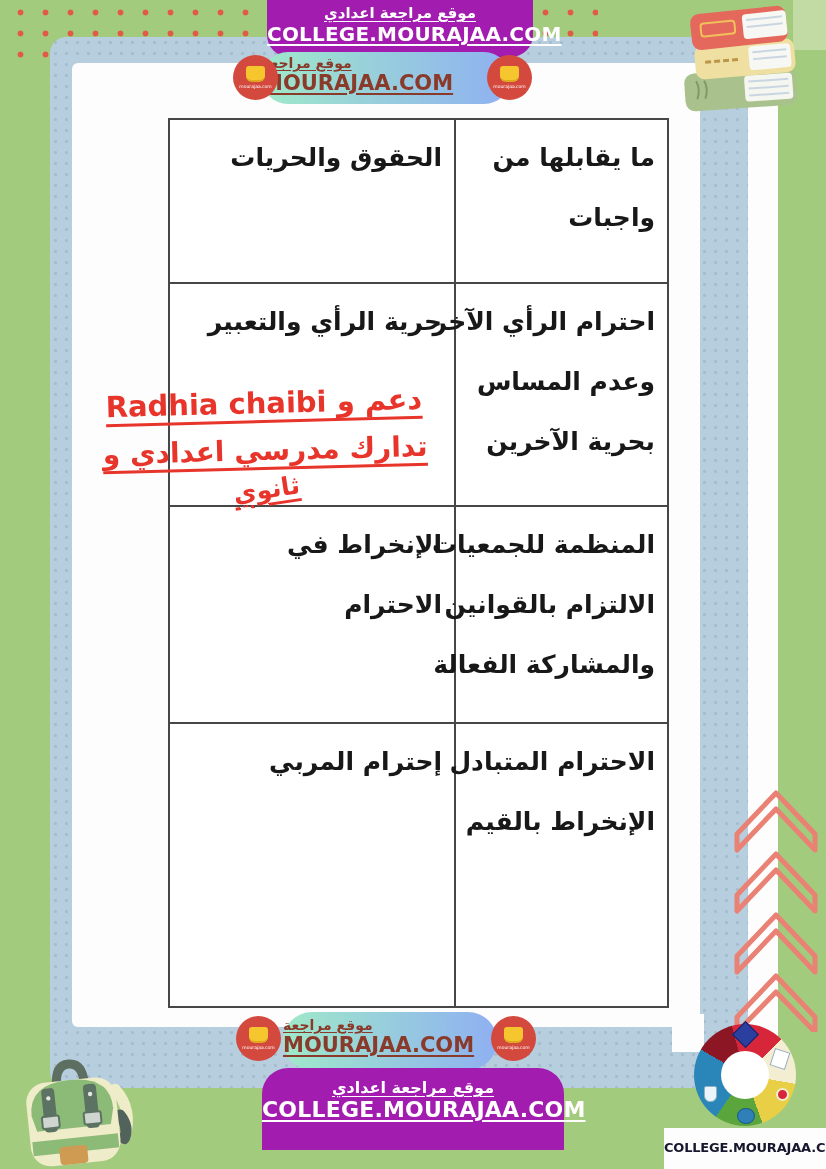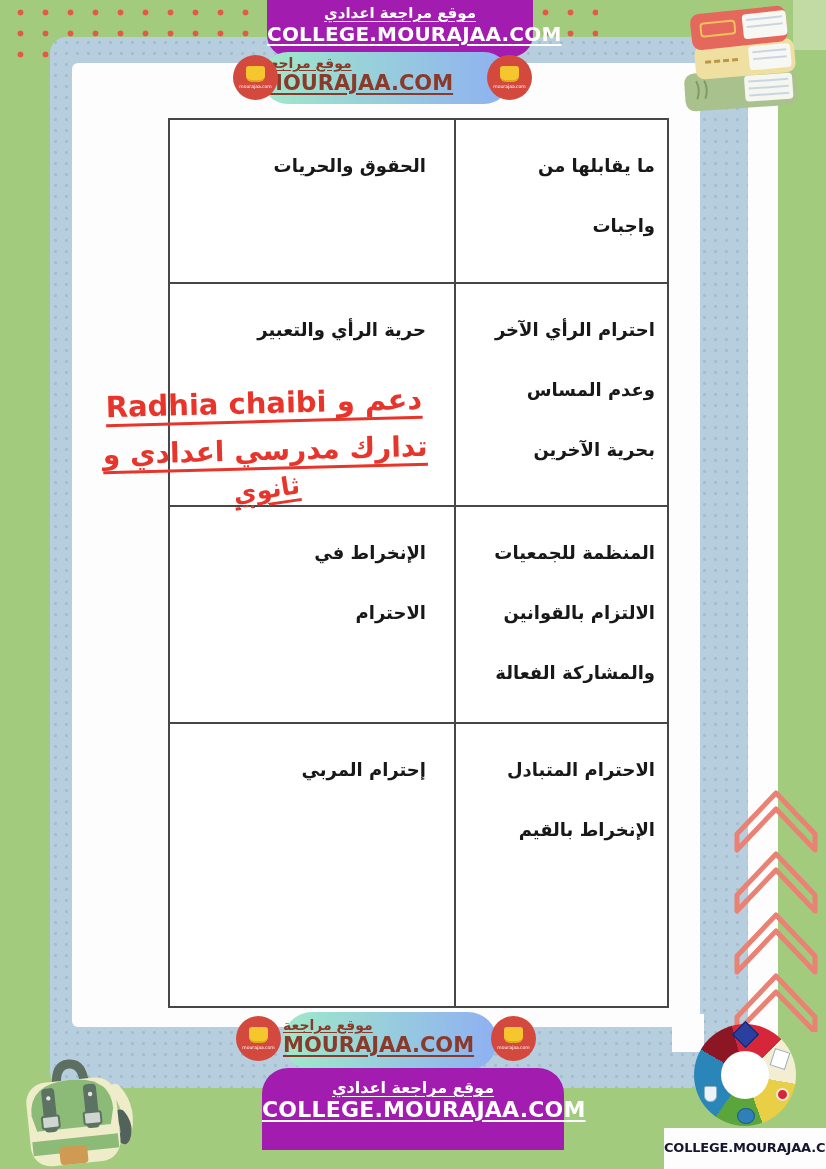--- a/index.html
+++ b/index.html
@@ -21,22 +21,22 @@
     background-color:#b6cedd;
     background-image:radial-gradient(rgba(70,100,125,.16) 1.2px,transparent 1.9px);
     background-size:11px 11px;}
   .stripe{position:absolute;left:748px;top:37px;width:30px;height:1051px;background:#fdfdfd;}
   .paper{position:absolute;left:72px;top:63px;width:628px;height:964px;background:#fcfdfc;border-radius:6px;}
 
   
   .wtable{position:absolute;left:168px;top:118px;width:497px;border:2px solid #474747;background:#fff;}
   .wrow{display:flex;}
   .wrow + .wrow{border-top:2px solid #474747;}
-  .cell{box-sizing:border-box;padding:16px 12px 0;font-weight:bold;font-size:18px;color:#181818;text-align:right;}
-  .cell-duty{width:213px;border-inline-end:2px solid #474747;margin-left:16px;}
+  .cell{box-sizing:border-box;padding:8px 12px 0;font-weight:bold;font-size:25px;color:#181818;text-align:right;}
+  .cell-duty{width:213px;border-inline-end:2px solid #474747;}
   .cell-right{width:246px;}
   .tline{line-height:60px;white-space:nowrap;}
   .h-r1{height:162px}.h-r2{height:221px}.h-r3{height:215px}.h-r4{height:282px}
 
   
   .watermark{position:absolute;left:92px;top:386px;width:346px;text-align:center;color:#e8352b;
     transform:rotate(-1.5deg);font-weight:bold;}
   .wm1{font-size:29px;text-decoration:underline;text-decoration-thickness:2.5px;text-underline-offset:7px;direction:rtl;}
   .wm2{font-size:28px;margin-top:14px;text-decoration:underline;text-decoration-thickness:2.5px;text-underline-offset:7px;direction:rtl;}
   .wm3{font-size:25px;margin-top:8px;display:inline-block;transform:rotate(-7deg);

